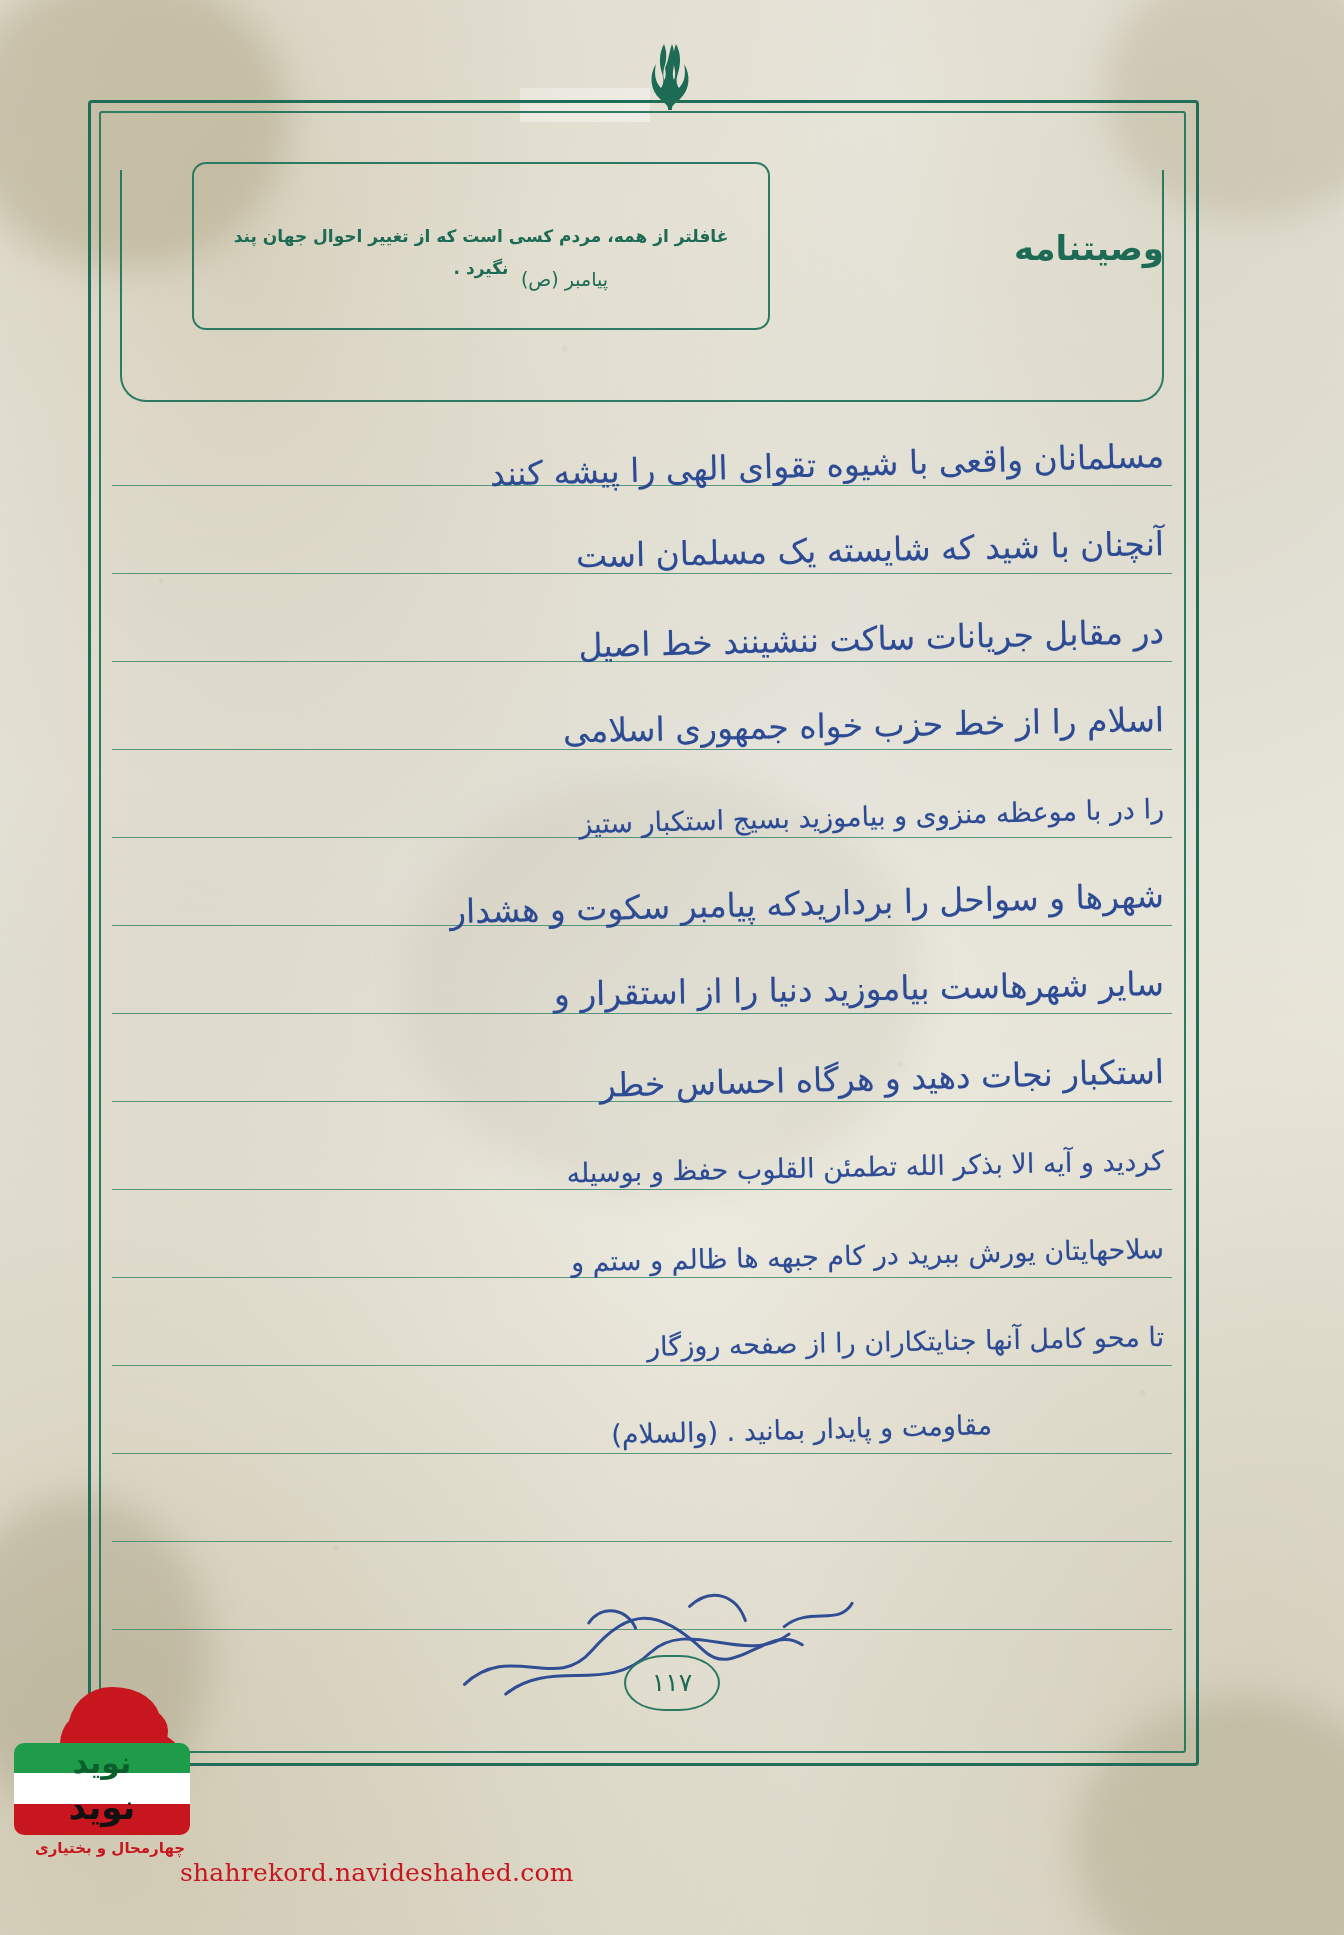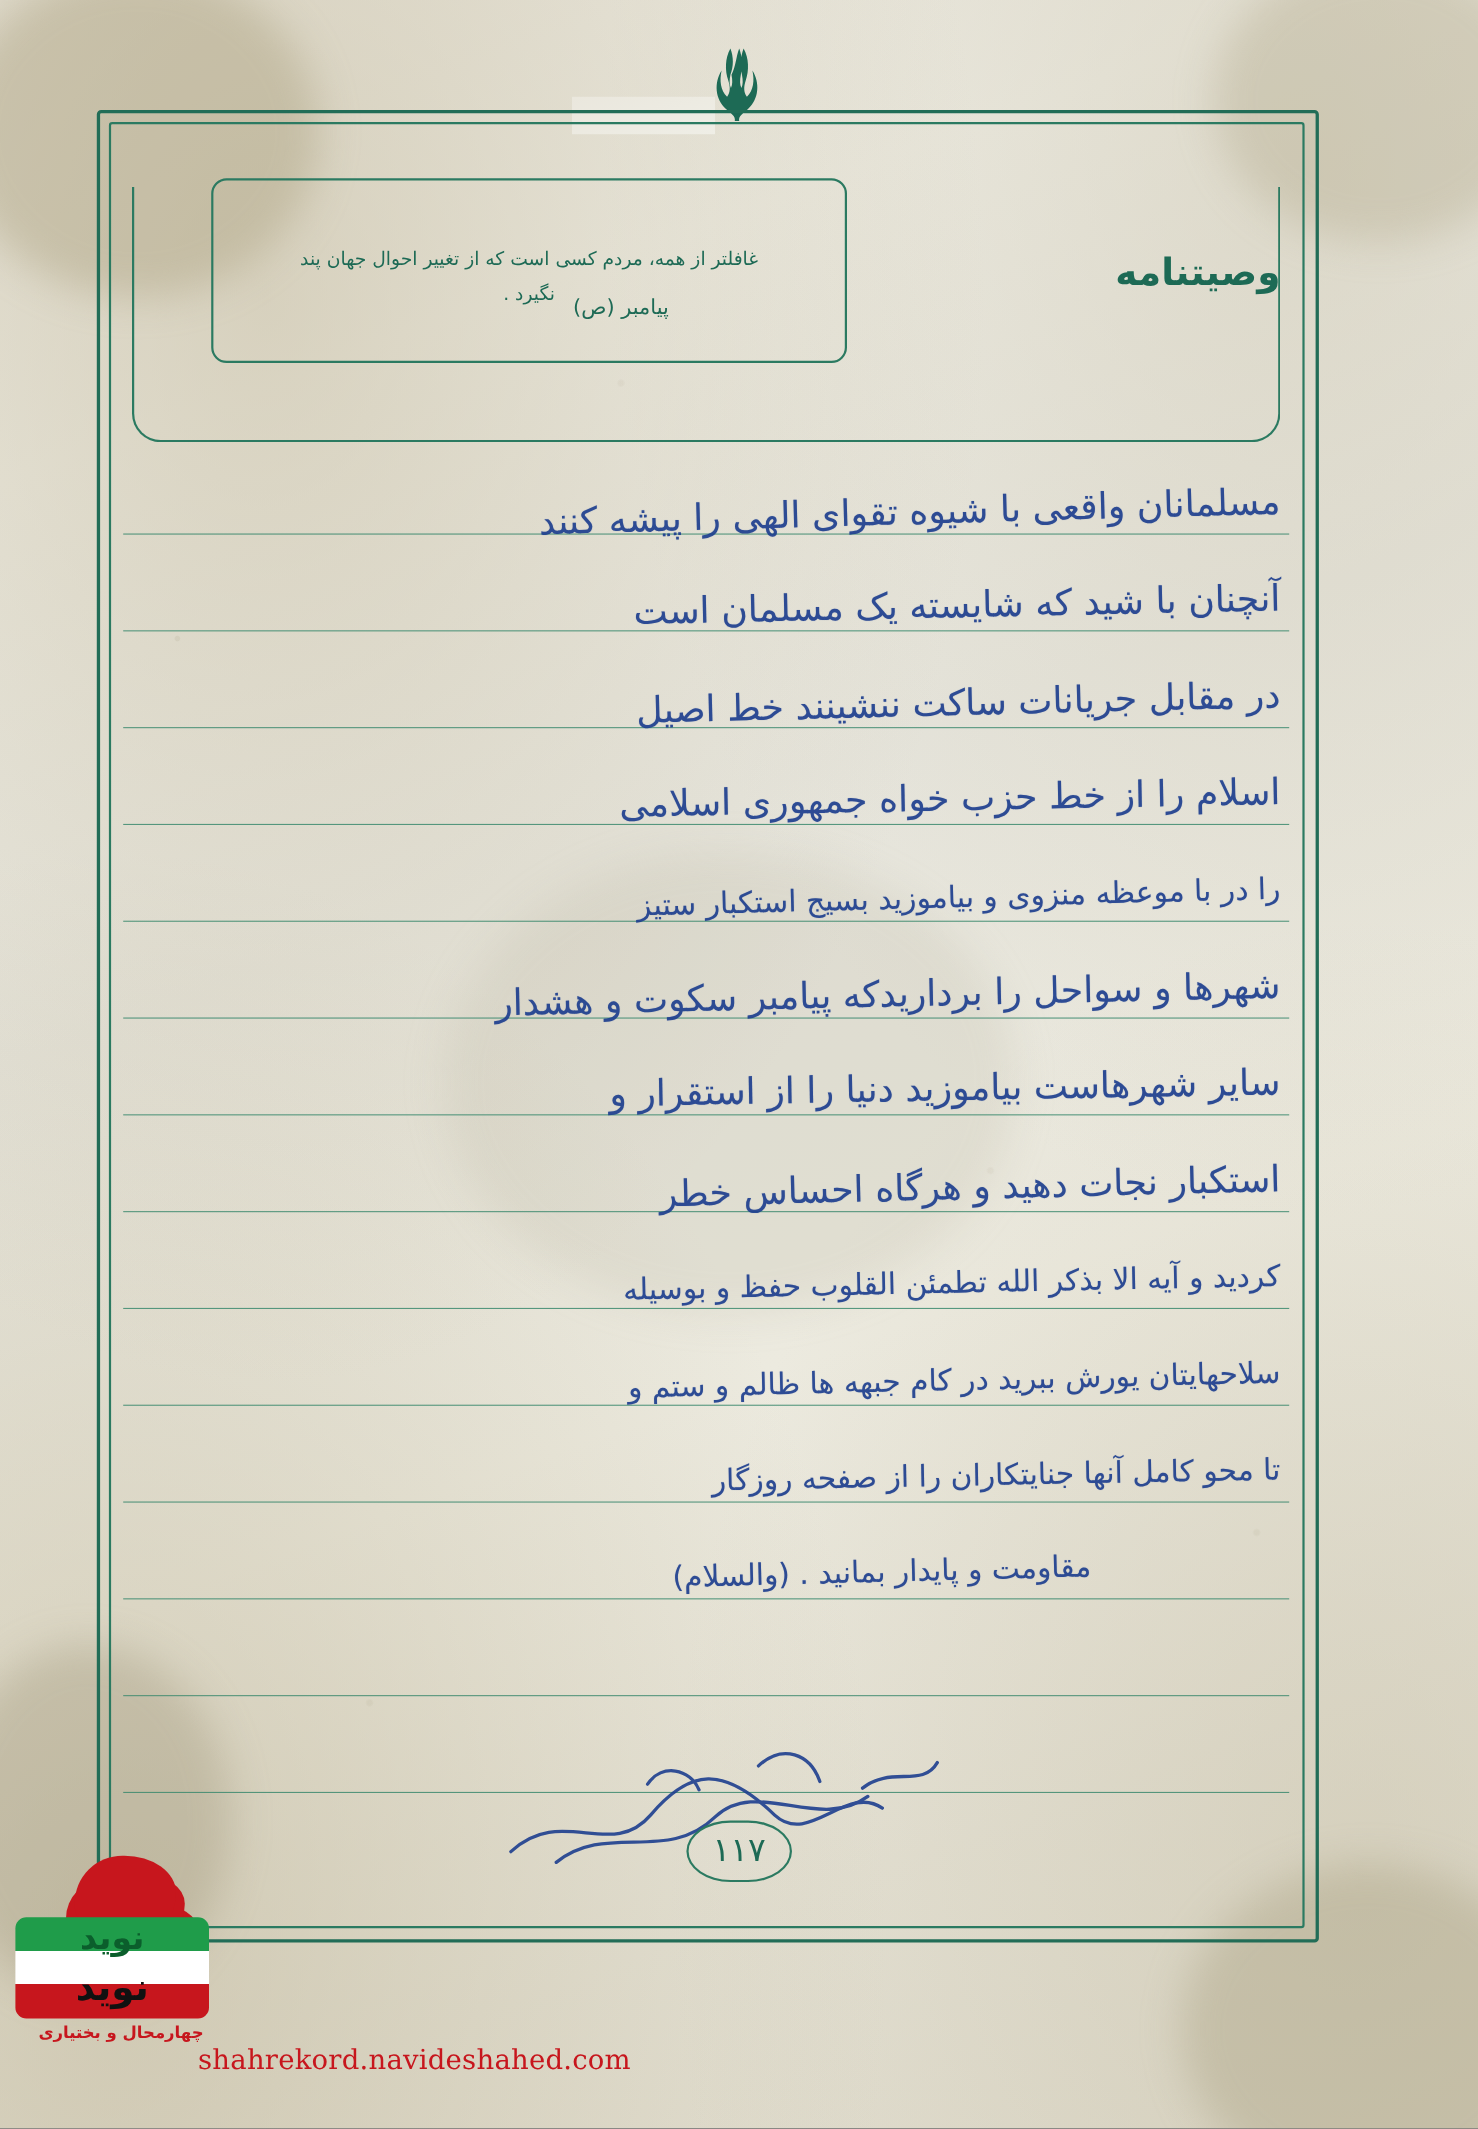--- a/index.html
+++ b/index.html
@@ -123,20 +123,21 @@
     direction: rtl;
     box-sizing: border-box;
     padding: 56px 28px 0 28px;
   }
   .quote-line {
     font-size: 17px;
     color: #1d6a55;
     line-height: 1.9;
     text-align: center;
     direction: rtl;
+    font-weight: bold;
   }
   .quote-attrib {
     position: absolute;
     right: 160px;
     top: 104px;
     font-size: 19px;
     color: #1d6a55;
     direction: rtl;
   }
 
@@ -195,21 +196,21 @@
   .page-number {
     position: absolute;
     left: 50%;
     transform: translateX(-50%);
     top: 1655px;
     width: 92px;
     height: 52px;
     border: 2.5px solid #2b7a61;
     border-radius: 50%/60%;
     color: #1d6a55;
-    font-size: 30px;
+    font-size: 25px;
     text-align: center;
     line-height: 52px;
     direction: rtl;
     background: rgba(255,255,255,0.05);
   }
 
   
   .logo {
     position: absolute;
     left: 10px;

